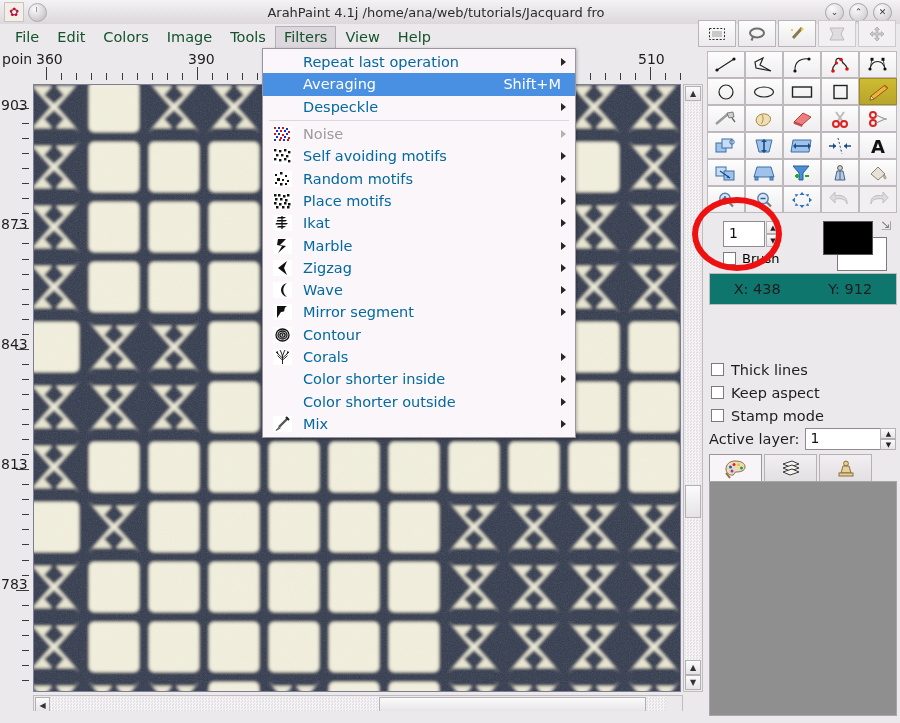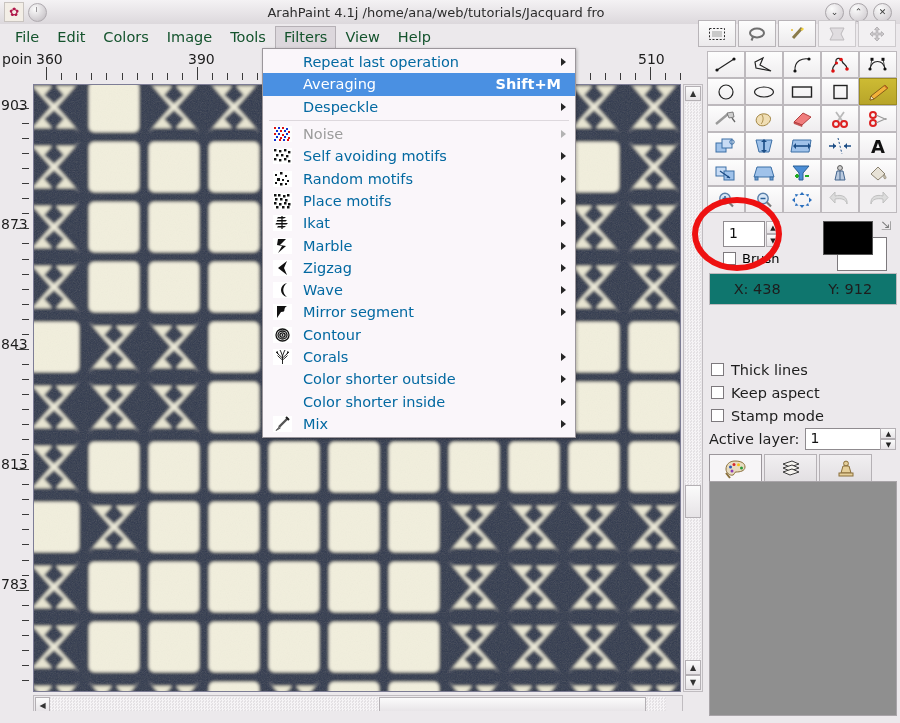--- a/index.html
+++ b/index.html
@@ -139,21 +139,21 @@
     padding-left:40px;font-size:14.5px;color:#0369a1;
   }
   .mrow.sel{background:#4a90e2;color:#fff;}
   .mrow.disabled{color:#9c9c9c;}
   .mrow .arrow{
     position:absolute;right:9px;top:50%;transform:translateY(-50%);
     width:0;height:0;border-left:5px solid #262626;
     border-top:4px solid transparent;border-bottom:4px solid transparent;
   }
   .mrow.disabled .arrow{border-left-color:#b3b3b3;}
-  .mrow .accel{margin-left:auto;margin-right:14px;font-size:14.5px;font-weight:bold;}
+  .mrow .accel{margin-left:auto;margin-right:14px;font-size:14.5px;}
   .mrow .mico{
     position:absolute;left:8px;top:50%;transform:translateY(-50%);
     width:22px;height:18px;display:flex;align-items:center;justify-content:center;
   }
   .msep{height:1px;background:#ddd8dd;margin:2px 6px;}
 
   
   .rpanel{
     position:absolute;left:705px;top:51px;width:195px;height:672px;
     background:#ece9ec;
@@ -714,26 +714,26 @@
                      M5 5 L3 3 M5 5 L4 2 M14 5 L16 3 M14 5 L15 2 M9.5 7 L8 3 M9.5 7 L11 3
                      M8 3 L7 1 M11 3 L12 1 M6 8 L4.5 6.5 M13 8 L14.5 6.5"></path>
           </g>
         </svg>
       </span>
       <span>Corals</span>
       <span class="arrow"></span>
     </div>
 
     <div class="mrow">
+      <span>Color shorter inside</span>
+      <span class="arrow"></span>
+    </div>
+
+    <div class="mrow">
       <span>Color shorter outside</span>
-      <span class="arrow"></span>
-    </div>
-
-    <div class="mrow">
-      <span>Color shorter inside</span>
       <span class="arrow"></span>
     </div>
 
     <div class="mrow">
       <span class="mico">
         <svg class="svgico" width="19" height="16" viewBox="0 0 19 16">
           <rect width="19" height="16" fill="#fff"></rect>
           <path d="M15 2 L6 11" stroke="#555" stroke-width="2.4"></path>
           <path d="M6.5 10.5 L3 14.5 L7.5 12" fill="#888" stroke="#444" stroke-width="0.8"></path>
           <path d="M13 1 l3 3" stroke="#222" stroke-width="2"></path>

